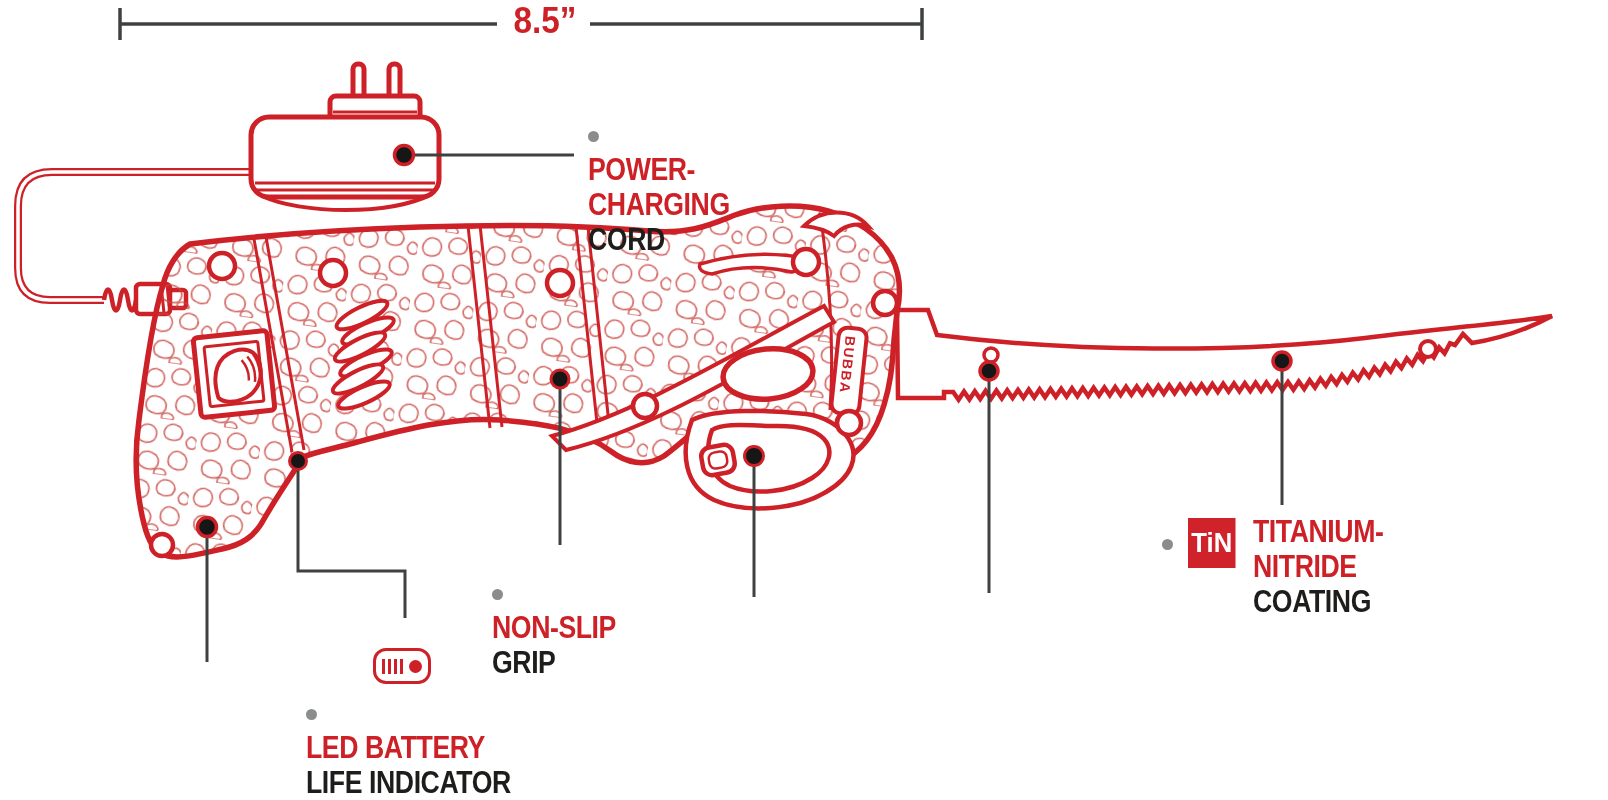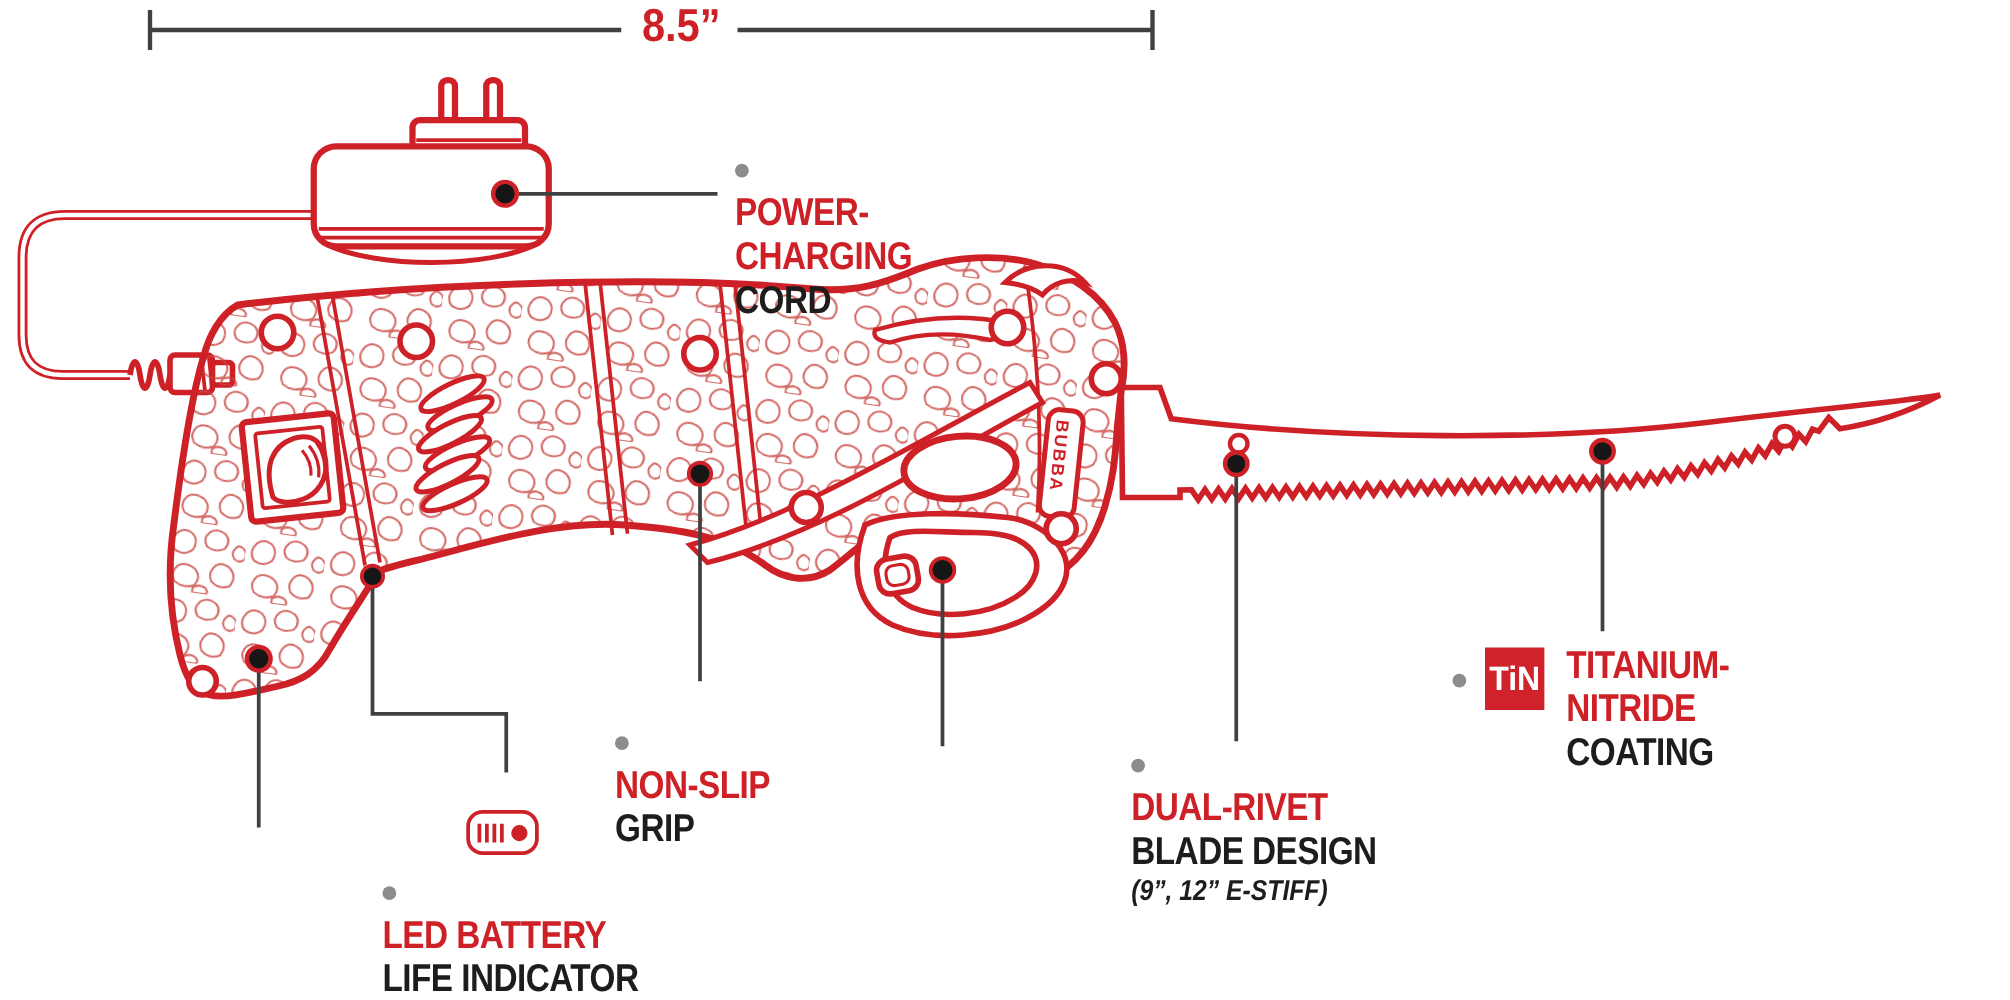--- a/index.html
+++ b/index.html
@@ -214,28 +214,20 @@
 
 <div class="callout" style="left:492px;top:578px">
   <span class="bullet"></span>
   <div class="ctext">
     <div class="red">NON-SLIP</div>
     <div class="blk">GRIP</div>
   </div>
 </div>
 
 
-<div class="callout" style="left:905px;top:596px">
-  <span class="bullet"></span>
-  <div class="ctext">
-    <div class="red">DUAL-RIVET</div>
-    <div class="blk">BLADE DESIGN</div>
-    <div class="blk note">(9”, 12” E-STIFF)</div>
-  </div>
-</div>
 
 <div class="tin-wrap">
   <span class="bullet"></span>
   <div class="tin-badge">TiN</div>
   <div class="ctext">
     <div class="red">TITANIUM-</div>
     <div class="red">NITRIDE</div>
     <div class="blk">COATING</div>
   </div>
 </div>

